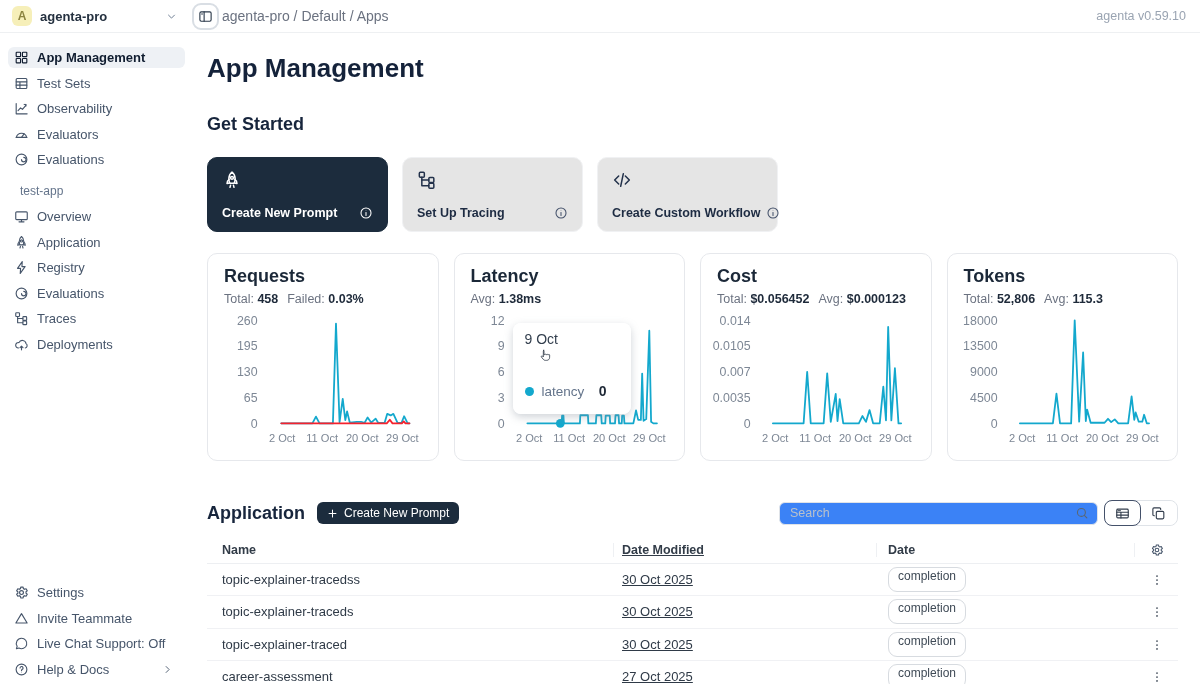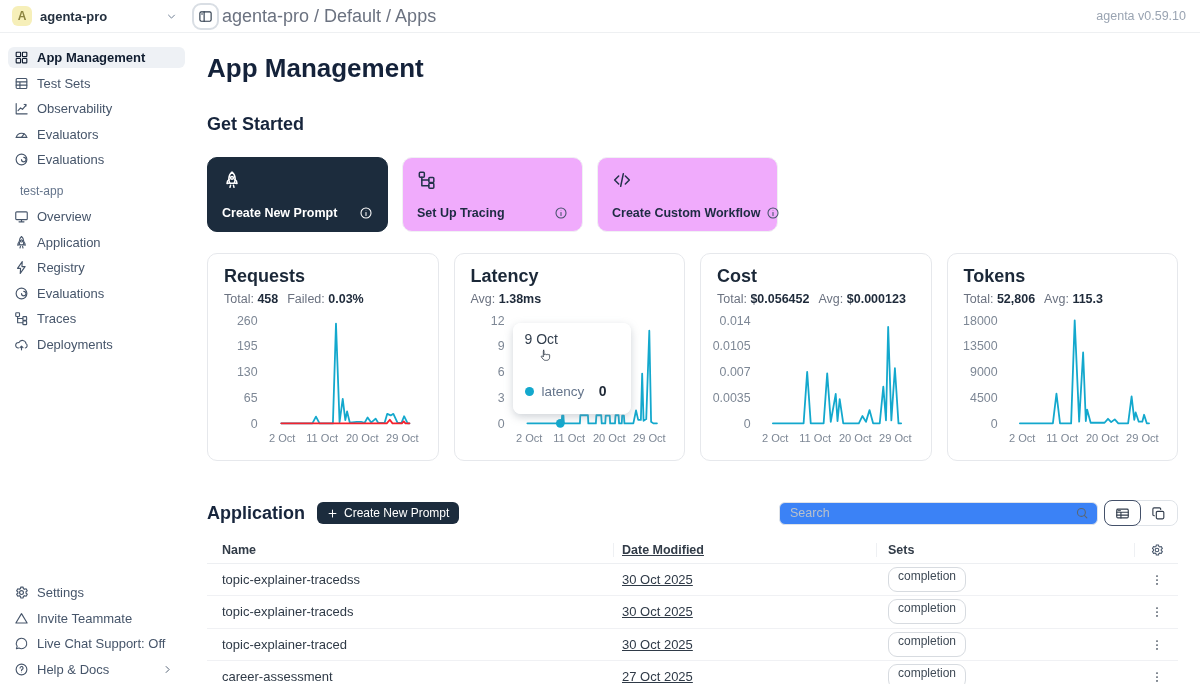--- a/index.html
+++ b/index.html
@@ -27,30 +27,30 @@
   .section-label { margin:14px 0 8px 12px; font-size:12px; color:#64748b; }
   .sidebar-footer { margin-top:auto; padding:0 8px 0; }
   .sidebar-footer .nav-item { padding-right:12px; }
   .nav-item .spacer { flex:1; }
   .nav-item .chev { color:#46556a; display:flex; }
 
   
   .main { flex:1; display:flex; flex-direction:column; min-width:0; }
   .topbar { height:33px; flex:0 0 33px; border-bottom:1px solid #eef0f2; display:flex; align-items:center; padding:0 14px 0 0; }
   .toggle-btn { width:27px; height:27px; border:2px solid #d9dee4; border-radius:9px; background:#fff; display:flex; align-items:center; justify-content:center; color:#2c3a4b; margin-left:-1px; padding:0; cursor:pointer; }
-  .crumb { margin-left:3px; font-size:18px; color:#6b7280; white-space:nowrap;text-align:right; }
+  .crumb { margin-left:3px; font-size:14px; color:#6b7280; white-space:nowrap;text-align:right; }
   .version { margin-left:auto; font-size:12.5px; color:#9aa4b2; }
 
   .content { flex:1; padding:0 22px 0 14px; overflow:hidden; }
   .page-title { font-size:26px; line-height:26px; font-weight:700; color:#14223a; margin:22px 0 0; }
   .section-title { font-size:18px; line-height:18px; font-weight:700; color:#17253c; margin:34px 0 0; }
 
   
   .gs-cards { display:flex; gap:14px; margin-top:24px; }
-  .gs-card { width:181px; height:75px; border-radius:10px; border:1px solid #f0f1f3; background:#f0abfc; padding:12px 14px 11px; display:flex; flex-direction:column; justify-content:space-between; cursor:pointer; }
+  .gs-card { width:181px; height:75px; border-radius:10px; border:1px solid #f0f1f3; background:#e5e5e5; padding:12px 14px 11px; display:flex; flex-direction:column; justify-content:space-between; cursor:pointer; }
   .gs-card .gs-icon { width:20px; height:20px; color:#22314a; }
   .gs-card .gs-bottom { display:flex; align-items:center; }
   .gs-card .gs-label { font-size:12.5px; font-weight:600; color:#1d2b42; flex:1; white-space:nowrap; padding-right:6px; }
   .gs-card .info { width:14px; height:14px; color:#44516a; display:flex; flex:0 0 14px; }
   .gs-card.dark { background:#1c2c3d; border-color:#1c2c3d; }
   .gs-card.dark .gs-icon, .gs-card.dark .gs-label, .gs-card.dark .info { color:#fff; }
 
   
   .stat-cards { display:flex; gap:15px; margin-top:21px; }
   .stat-card { flex:1; height:208px; border:1px solid #e6e8ec; border-radius:10px; background:#fff; position:relative; overflow:visible; }
@@ -489,21 +489,21 @@
           <colgroup>
               <col style="width:407px">
               <col style="width:263px">
               <col style="width:258px">
               <col>
             </colgroup>
           <thead>
             <tr>
               <th><span>Name</span><span class="hsep"></span></th>
               <th><span>Date Modified</span><span class="hsep"></span></th>
-              <th><span>Sets</span><span class="hsep"></span></th>
+              <th><span>Date</span><span class="hsep"></span></th>
               <th class="actions"><span class="th-gear">
                     <svg viewBox="0 0 24 24" width="100%" height="100%" fill="none" stroke="currentColor" stroke-width="1.8" stroke-linecap="round" stroke-linejoin="round">
                       <circle cx="12" cy="12" r="3.1"></circle>
                       <path d="M19.2 13.1a7.2 7.2 0 0 0 0-2.2l2-1.5-1.9-3.3-2.4.8a7.2 7.2 0 0 0-1.9-1.1L14.6 3.3h-3.8L10.4 5.8a7.2 7.2 0 0 0-1.9 1.1l-2.4-.8-1.9 3.3 2 1.5a7.2 7.2 0 0 0 0 2.2l-2 1.5 1.9 3.3 2.4-.8a7.2 7.2 0 0 0 1.9 1.1l.4 2.5h3.8l.4-2.5a7.2 7.2 0 0 0 1.9-1.1l2.4.8 1.9-3.3z"></path>
                     </svg>
                   </span></th>
             </tr>
           </thead>
           <tbody id="table-body">
               <tr>

